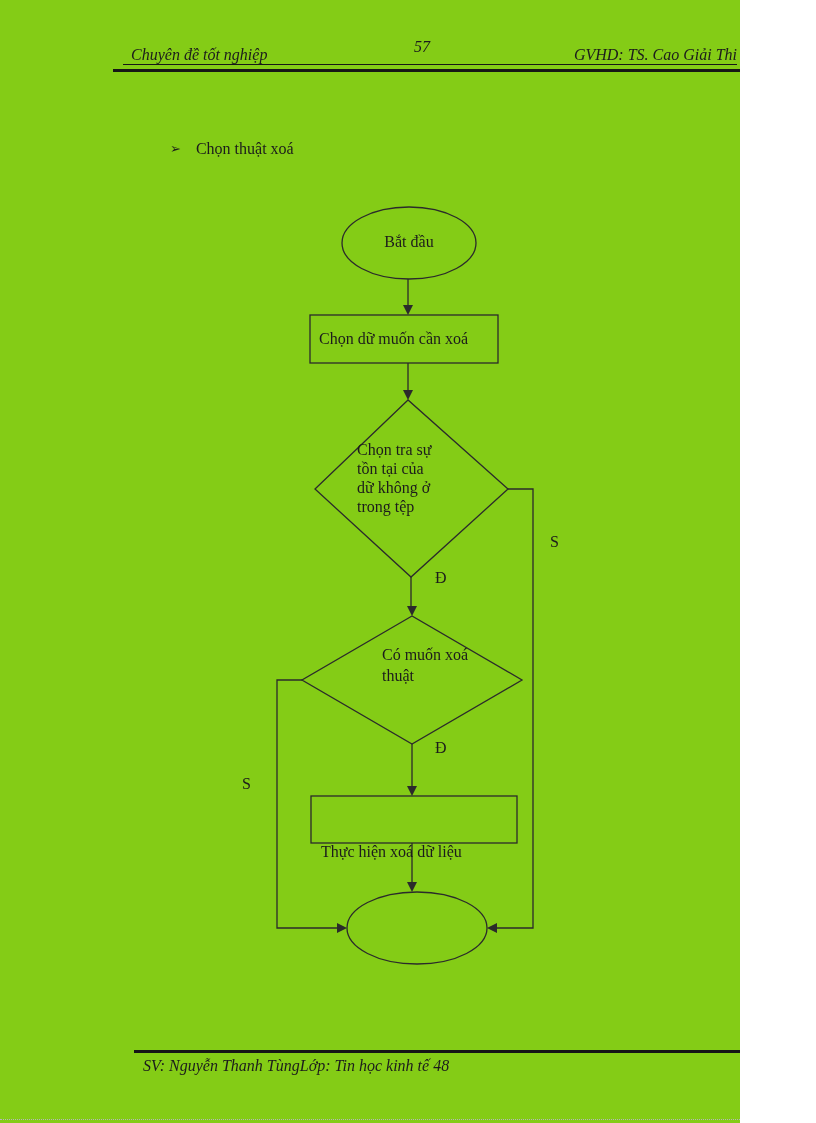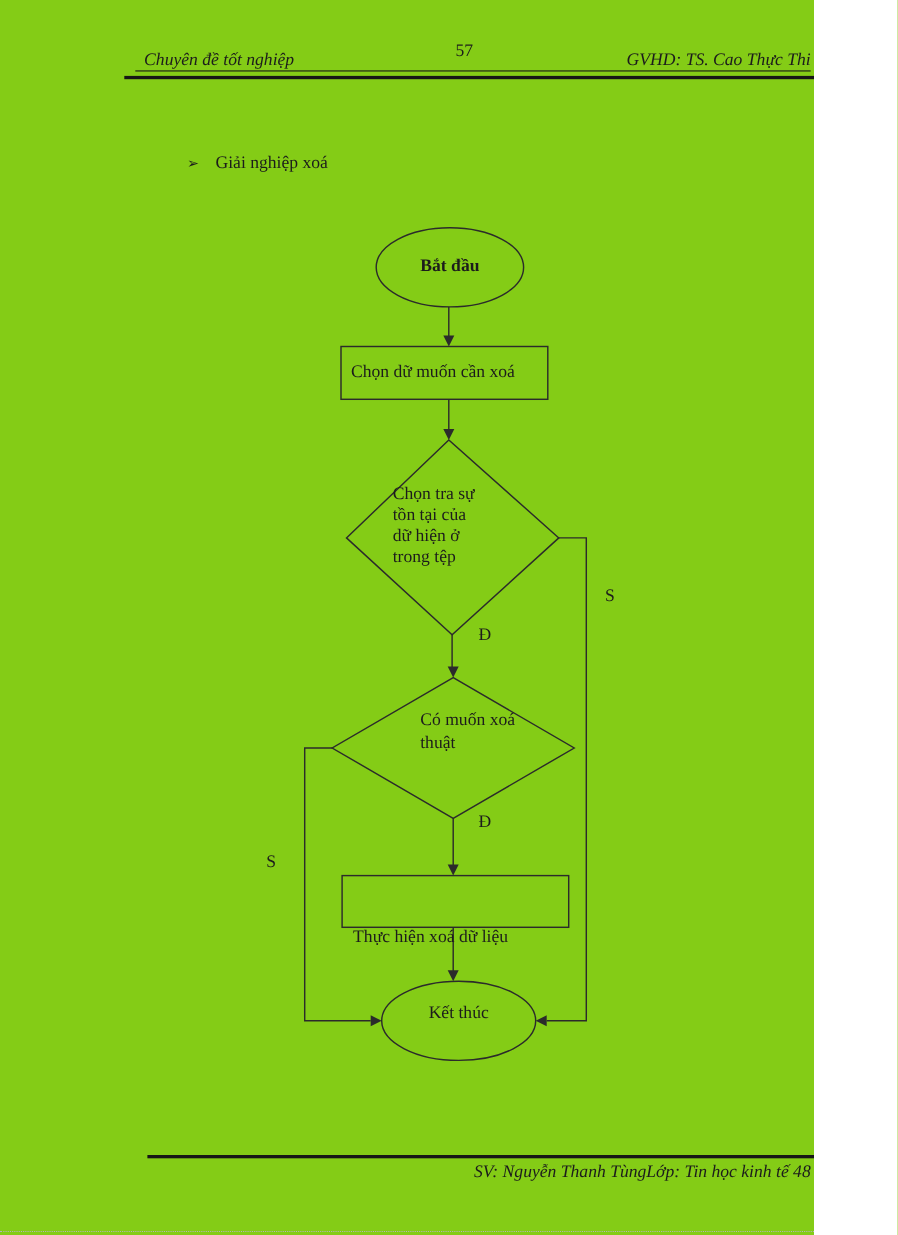--- a/index.html
+++ b/index.html
@@ -7,65 +7,65 @@
     --text:#1c1c1c;
     --rule:#161616;
     --dotted:#b5b5bd;
   }
   *{margin:0;padding:0;box-sizing:border-box;}
   body{background:#ffffff;font-family:"Liberation Serif", serif;color:var(--text);}
   .page{position:relative;width:740px;height:1123px;background:#84cc16;overflow:hidden;}
 
   
   .header-row{position:absolute;left:131px;top:46px;width:606px;display:flex;justify-content:space-between;font-style:italic;font-size:16px;line-height:18px;}
-  .page-number{position:absolute;left:414px;top:38px;font-size:16px;line-height:18px;}
+  .page-number{position:absolute;left:414px;top:38px;font-style:italic;font-size:16px;line-height:18px;}
   .rule-thin{position:absolute;left:123px;top:64px;width:614px;height:1px;background:var(--rule);}
   .rule-thick{position:absolute;left:113px;top:69px;width:633px;height:3px;background:var(--rule);}
   .footer-rule{position:absolute;left:134px;top:1050px;width:608px;height:3px;background:var(--rule);}
-  .footer-row{position:absolute;left:143px;top:1056px;width:594px;display:flex;justify-content:flex-end;font-style:italic;font-size:16px;line-height:20px;}
+  .footer-row{position:absolute;left:143px;top:1056px;width:594px;display:flex;justify-content:flex-start;font-style:italic;font-size:16px;line-height:20px;}
   .bottom-dotted{position:absolute;left:0;top:1119px;width:816px;height:0;border-top:1px dotted var(--dotted);}
 
   
   .bullet-line{position:absolute;left:170px;top:140px;display:flex;align-items:center;gap:15px;font-size:16px;}
   .bullet-marker{font-size:13px;line-height:16px;}
 
   
   svg.fc{position:absolute;left:0;top:0;}
   .fc-shape{fill:none;stroke:var(--stroke);stroke-width:1.3;}
   .fc-line{fill:none;stroke:var(--stroke);stroke-width:1.3;}
   .fc-arrow{fill:var(--stroke);stroke:none;}
 
   .fc-label{position:absolute;font-size:16px;color:var(--text);}
-  .lbl-start{left:342px;top:208px;width:134px;height:68px;display:flex;align-items:center;justify-content:center;font-weight:bold;}
+  .lbl-start{left:342px;top:208px;width:134px;height:68px;display:flex;align-items:center;justify-content:center;}
   .lbl-step1{left:311px;top:316px;width:186px;height:46px;display:flex;align-items:center;padding-left:8px;}
   .lbl-decision1{left:357px;top:440px;line-height:19px;}
   .lbl-d1-yes{left:435px;top:569px;}
   .lbl-d1-no{left:550px;top:533px;}
   .lbl-decision2{left:382px;top:644px;line-height:21px;}
   .lbl-d2-yes{left:435px;top:739px;}
   .lbl-d2-no{left:242px;top:775px;}
   .lbl-step2{left:312px;top:797px;width:204px;height:45px;display:flex;align-items:center;padding-left:9px;margin-top:32px;}
   .lbl-end{left:347px;top:892px;width:140px;height:58px;display:flex;align-items:center;justify-content:center;}
 </style>
 </head>
 <body>
 
 <div class="page">
 
   <div class="header-row">
     <span>Chuyên đề tốt nghiệp</span>
-    <span>GVHD: TS. Cao Thực Thi</span>
+    <span>GVHD: TS. Cao Giải Thi</span>
   </div>
   <span class="page-number">57</span>
   <div class="rule-thin"></div>
   <div class="rule-thick"></div>
 
   <div class="bullet-line">
     <span class="bullet-marker">➢</span>
-    <span>Giải nghiệp xoá</span>
+    <span>Chọn thuật xoá</span>
   </div>
 
   <svg class="fc" width="816" height="1123" viewBox="0 0 816 1123">
 
     <ellipse class="fc-shape" cx="409" cy="243" rx="67" ry="36"></ellipse>
     <line class="fc-line" x1="408" y1="279" x2="408" y2="307"></line>
     <polygon class="fc-arrow" points="403,305 413,305 408,315"></polygon>
 
     <rect class="fc-shape" x="310" y="315" width="188" height="48"></rect>
     <line class="fc-line" x1="408" y1="363" x2="408" y2="392"></line>
@@ -92,36 +92,35 @@
     <polygon class="fc-arrow" points="337,923 337,933 347,928"></polygon>
   </svg>
 
   <div class="fc-label lbl-start">Bắt đầu</div>
 
   <div class="fc-label lbl-step1">Chọn dữ muốn  cần xoá</div>
 
   <div class="fc-label lbl-decision1">
     <div>Chọn tra sự</div>
     <div>tồn tại của</div>
-    <div>dữ hiện  ở</div>
+    <div>dữ không  ở</div>
     <div>trong tệp</div>
   </div>
   <div class="fc-label lbl-d1-yes">Đ</div>
   <div class="fc-label lbl-d1-no">S</div>
 
   <div class="fc-label lbl-decision2">
     <div>Có muốn  xoá</div>
     <div>thuật</div>
   </div>
   <div class="fc-label lbl-d2-yes">Đ</div>
   <div class="fc-label lbl-d2-no">S</div>
 
   <div class="fc-label lbl-step2">Thực hiện  xoá dữ liệu</div>
 
-  <div class="fc-label lbl-end">Kết thúc</div>
 
   <div class="footer-rule"></div>
   <div class="footer-row">
     <span>SV: Nguyễn Thanh Tùng</span>
     <span>Lớp: Tin học kinh tế 48</span>
   </div>
   <div class="bottom-dotted"></div>
 
 </div>
 

